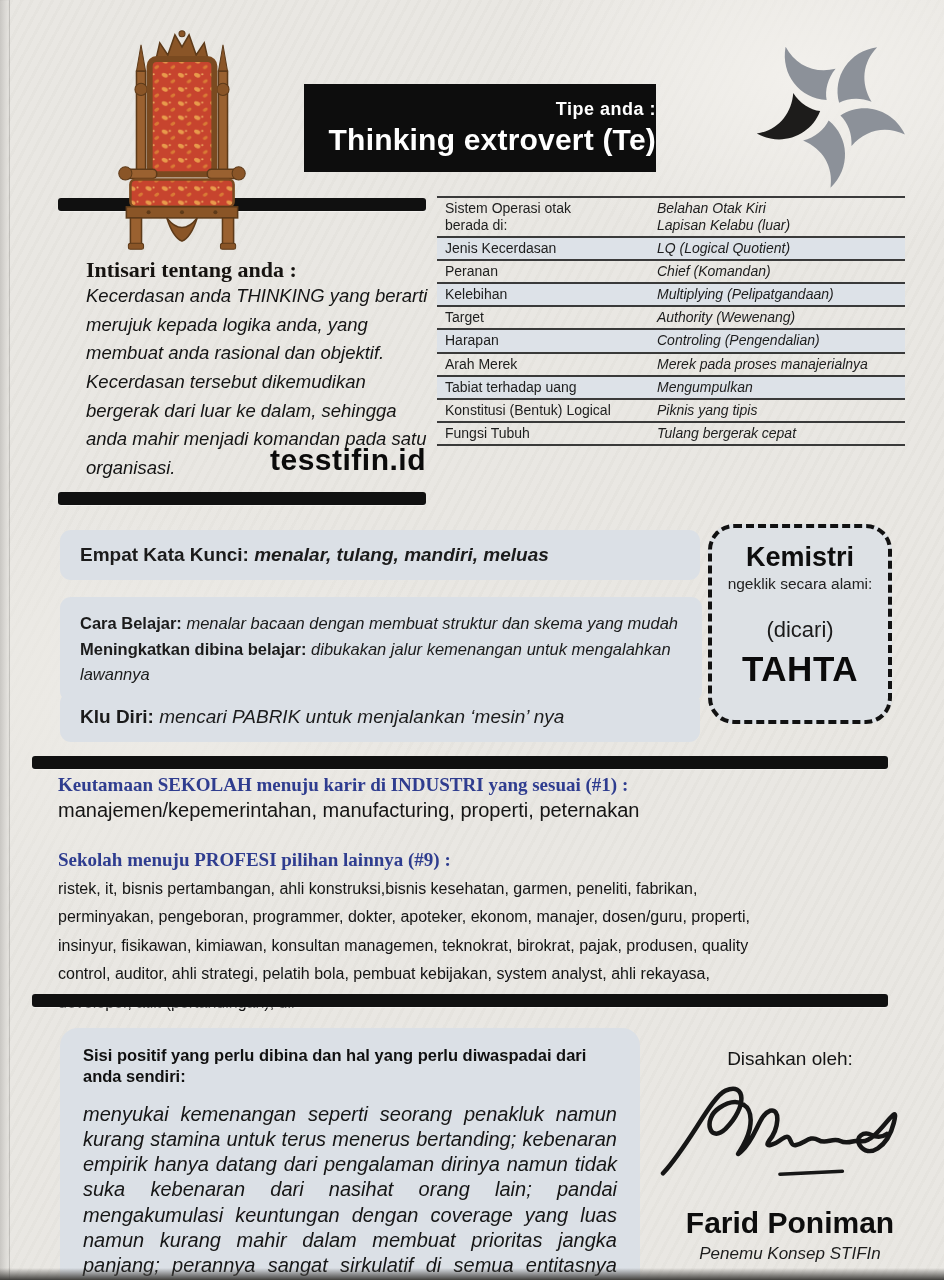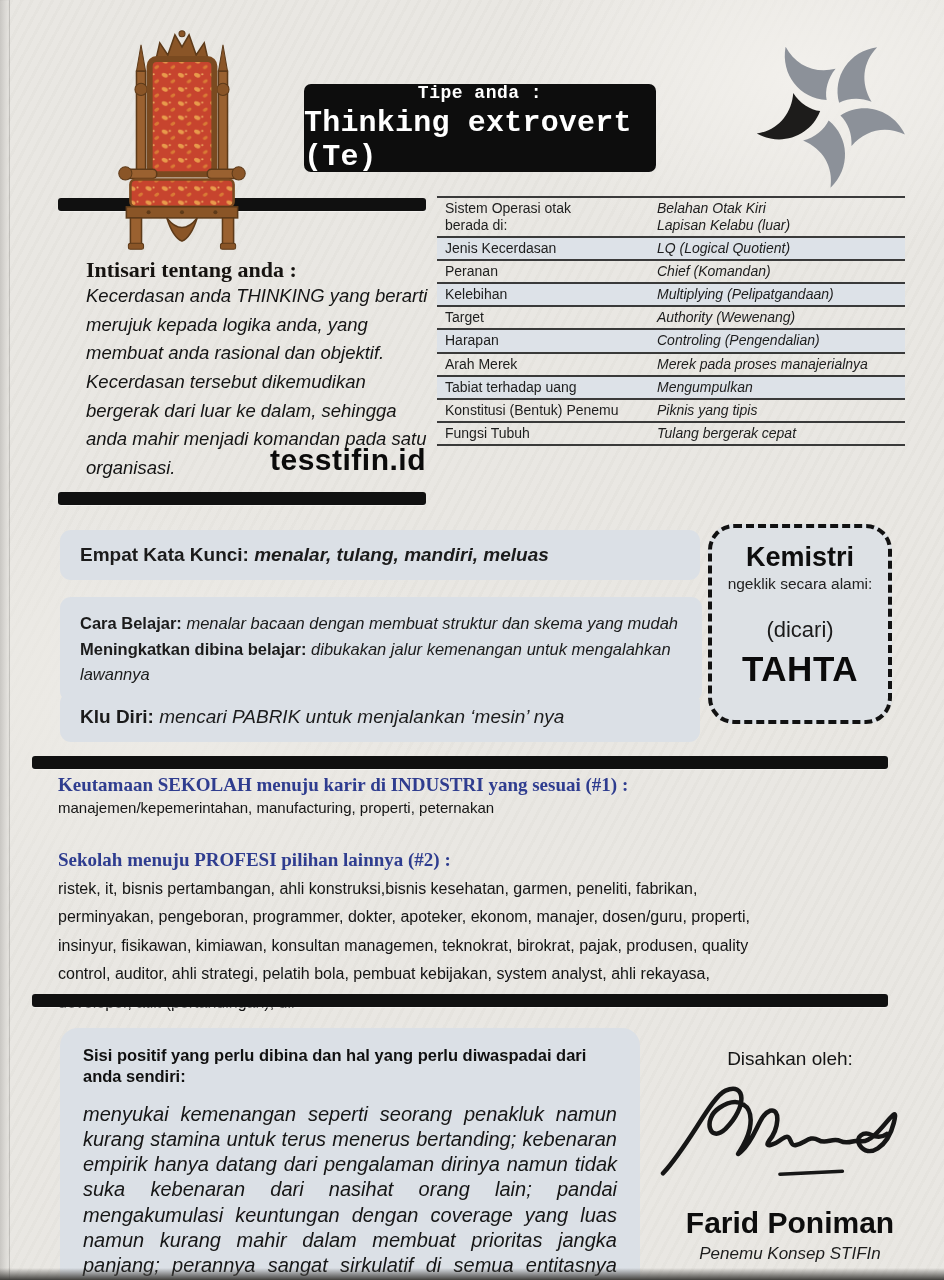--- a/index.html
+++ b/index.html
@@ -18,22 +18,22 @@
   .edge-bottom{position:absolute;left:0;bottom:0;width:100%;height:12px;
     background:linear-gradient(180deg,rgba(70,68,65,0) 0%,rgba(70,68,65,0.45) 45%,#41403d 100%);}
   .bar{position:absolute;height:13px;background:#101010;border-radius:3px;z-index:2;
     box-shadow:0 1px 0 rgba(255,255,255,0.4);}
   .bar1{left:58px;top:198px;width:368px;}
   .bar2{left:58px;top:492px;width:368px;}
   .bar3{left:32px;top:756px;width:856px;}
   .bar4{left:32px;top:994px;width:856px;}
 
   .banner{position:absolute;left:304px;top:84px;width:352px;height:88px;background:#0d0d0d;
-    border-radius:7px;display:flex;flex-direction:column;align-items:center;justify-content:center;
-    color:#fff;z-index:2;font-family:Liberation Mono, monospace;}
+    border-radius:0;display:flex;flex-direction:column;align-items:flex-end;justify-content:center;
+    color:#fff;z-index:2;}
   .banner .t1{font-size:18px;font-weight:bold;letter-spacing:.5px;}
   .banner .t2{font-size:30px;font-weight:bold;margin-top:3px;letter-spacing:.2px;}
 
   .throne{position:absolute;left:96px;top:28px;width:172px;height:224px;z-index:3;}
   .logo{position:absolute;left:742px;top:24px;width:178px;height:172px;z-index:1;}
 
   .intisari-h{position:absolute;left:86px;top:257px;font-family:"Liberation Serif",serif;
     font-weight:bold;font-size:22px;color:#161310;}
   .intisari-p{position:absolute;left:86px;top:282px;width:356px;font-style:italic;
     font-size:18.5px;line-height:1.55;color:#141414;}
@@ -61,21 +61,21 @@
   .kemistri{position:absolute;left:708px;top:524px;width:176px;height:178px;background:#dde1e5;
     border:4px dashed #111;border-radius:26px;text-align:center;padding-top:14px;}
   .kemistri .k1{font-size:27px;font-weight:bold;color:#0e0e0e;}
   .kemistri .k2{font-size:15.5px;margin-top:2px;color:#222;}
   .kemistri .k3{font-size:22px;margin-top:24px;color:#1a1a1a;}
   .kemistri .k4{font-size:35px;font-weight:bold;margin-top:6px;letter-spacing:.5px;color:#0b0b0b;}
 
   .blue-h{position:absolute;left:58px;font-family:"Liberation Serif",serif;font-weight:bold;
     font-size:19px;color:#2f3d8f;}
   .industry-h{top:774px;}
-  .industries{position:absolute;left:58px;top:799px;font-size:15px;color:#141414;}
+  .industries{position:absolute;left:58px;top:799px;font-size:20px;color:#141414;}
   .profession-h{top:849px;}
   .professions{position:absolute;left:58px;top:875px;width:700px;font-size:16px;
     line-height:1.78;color:#141414;}
 
   .positives{position:absolute;left:60px;top:1028px;width:534px;background:#dbe0e6;
     border-radius:18px;padding:17px 23px;}
   .positives .ph{font-size:16.5px;font-weight:bold;line-height:1.3;color:#101010;}
   .positives .pb{font-size:20px;font-style:italic;line-height:1.26;text-align:justify;
     margin-top:14px;color:#161616;}
 
@@ -200,21 +200,21 @@
         </tr>
       <tr>
           <td class="lbl">Arah Merek</td>
           <td class="val">Merek pada proses manajerialnya</td>
         </tr>
       <tr class="shade">
           <td class="lbl">Tabiat terhadap uang</td>
           <td class="val">Mengumpulkan</td>
         </tr>
       <tr>
-          <td class="lbl">Konstitusi (Bentuk) Penemu</td>
+          <td class="lbl">Konstitusi (Bentuk) Logical</td>
           <td class="val">Piknis yang tipis</td>
         </tr>
       <tr>
           <td class="lbl">Fungsi Tubuh</td>
           <td class="val">Tulang bergerak cepat</td>
         </tr>
     </tbody>
   </table>
 
   <div class="kbox kbox1">
@@ -234,21 +234,21 @@
 
   <div class="kemistri">
     <div class="k1">Kemistri</div>
     <div class="k2">ngeklik secara alami:</div>
     <div class="k3">(dicari)</div>
     <div class="k4">TAHTA</div>
   </div>
 
   <div class="blue-h industry-h">Keutamaan SEKOLAH menuju karir di INDUSTRI yang sesuai (#1) :</div>
   <div class="industries">manajemen/kepemerintahan, manufacturing, properti, peternakan</div>
-  <div class="blue-h profession-h">Sekolah menuju PROFESI pilihan lainnya (#2) :</div>
+  <div class="blue-h profession-h">Sekolah menuju PROFESI pilihan lainnya (#9) :</div>
   <div class="professions">ristek, it, bisnis pertambangan, ahli konstruksi,bisnis kesehatan, garmen, peneliti, fabrikan, perminyakan, pengeboran, programmer, dokter, apoteker, ekonom, manajer, dosen/guru, properti, insinyur, fisikawan, kimiawan, konsultan managemen, teknokrat, birokrat, pajak, produsen, quality control, auditor, ahli strategi, pelatih bola, pembuat kebijakan, system analyst, ahli rekayasa, developer, atlit (pertandingan), dll</div>
 
   <div class="positives">
     <div class="ph">Sisi positif yang perlu dibina dan hal yang perlu diwaspadai dari anda sendiri:</div>
     <div class="pb">menyukai kemenangan seperti seorang penakluk namun kurang stamina untuk terus menerus bertanding;  kebenaran empirik hanya datang dari pengalaman dirinya namun tidak suka kebenaran dari nasihat orang lain; pandai  mengakumulasi keuntungan dengan coverage yang luas namun kurang mahir dalam membuat prioritas jangka panjang; perannya sangat sirkulatif di semua entitasnya hanya sayang kurang pandai membaca aspirasi; memiliki siklus hidup yang dinamis namun terlalu normatif</div>
   </div>
 
   <div class="sigblock">
     <div class="sig-label">Disahkan oleh:</div>
     <svg class="sig-svg" width="262" height="122" viewBox="0 0 260 120">

